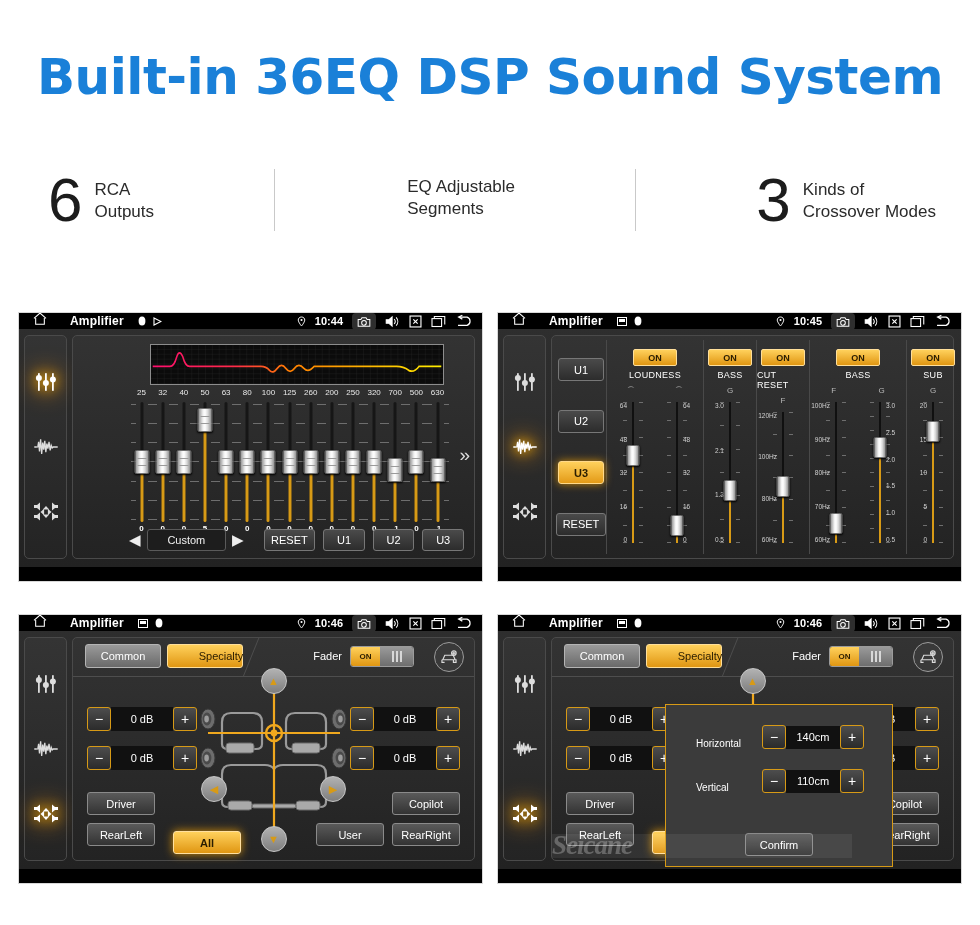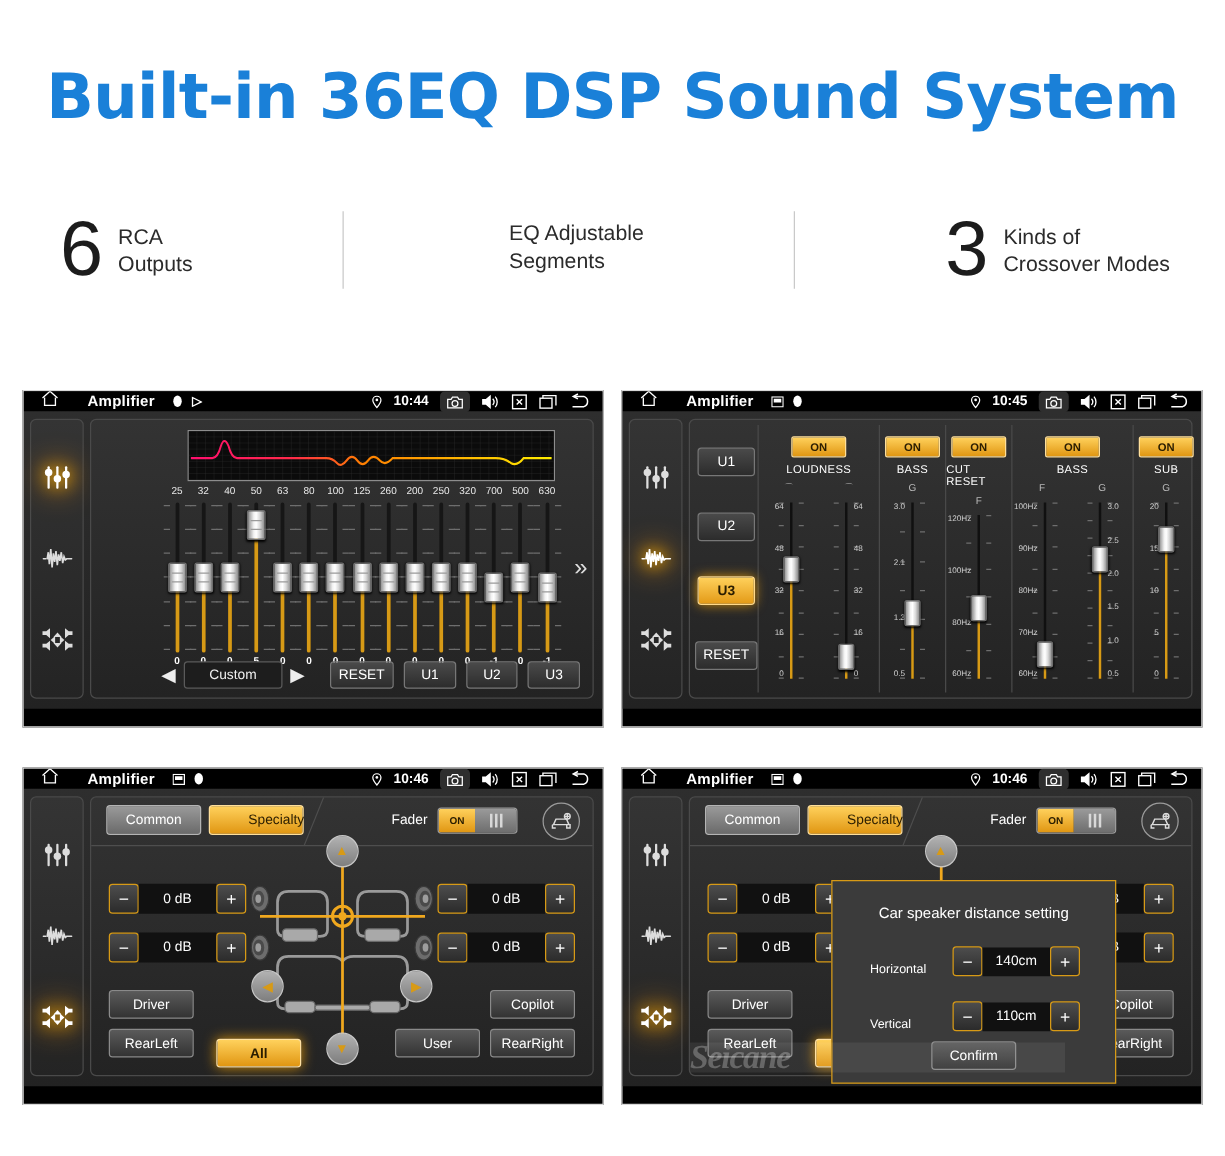--- a/index.html
+++ b/index.html
@@ -1757,21 +1757,20 @@
         <div class="navbtn nb-rt">▶</div>
         <div class="selbtn sb-driver">Driver</div>
         <div class="selbtn sb-rearleft">RearLeft</div>
         <div class="selbtn sb-all active">All</div>
         <div class="selbtn sb-user">User</div>
         <div class="selbtn sb-copilot">Copilot</div>
         <div class="selbtn sb-rearright">RearRight</div>
       <div class="wm-bar"></div>
       <div class="watermark">Seicane</div>
       <div class="dialog">
-        <div class="dlg-title">Car speaker distance setting</div>
         <div class="dlg-row">
           <span class="lab">Horizontal</span>
           <span class="dlg-step">
             <span class="pmbtn">−</span>
             <span class="val">140cm</span>
             <span class="pmbtn">+</span>
           </span>
         </div>
         <div class="dlg-row">
           <span class="lab">Vertical</span>

